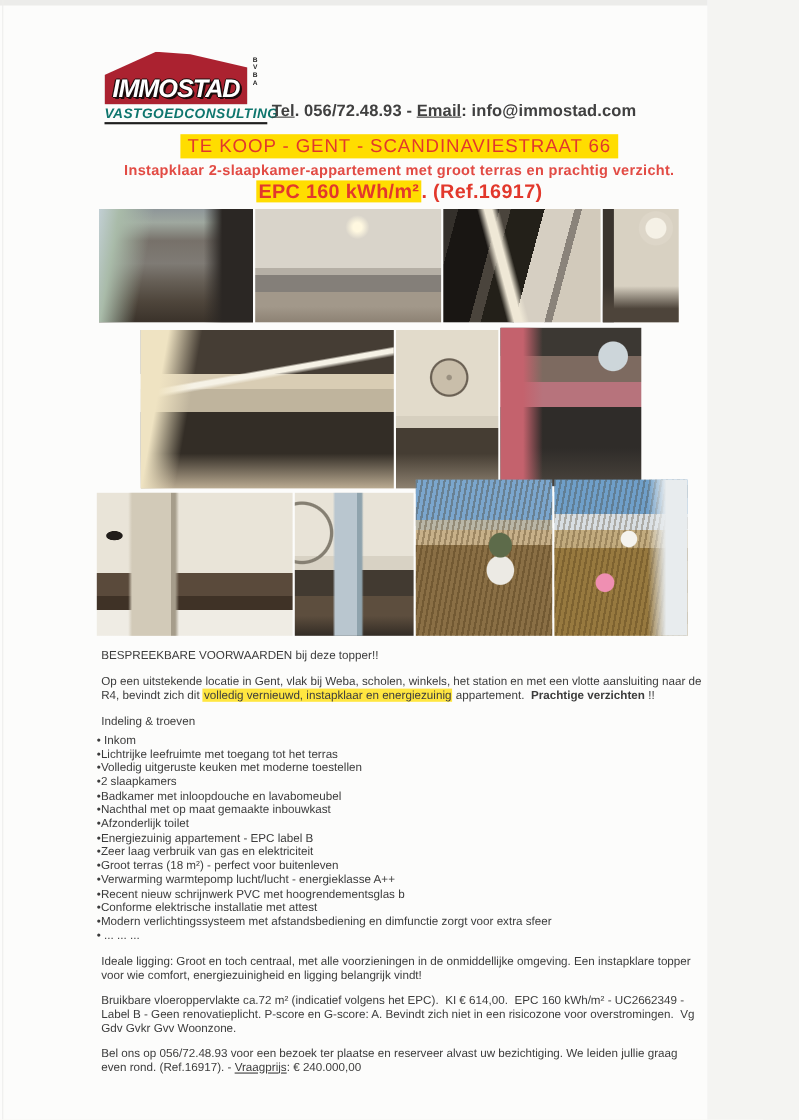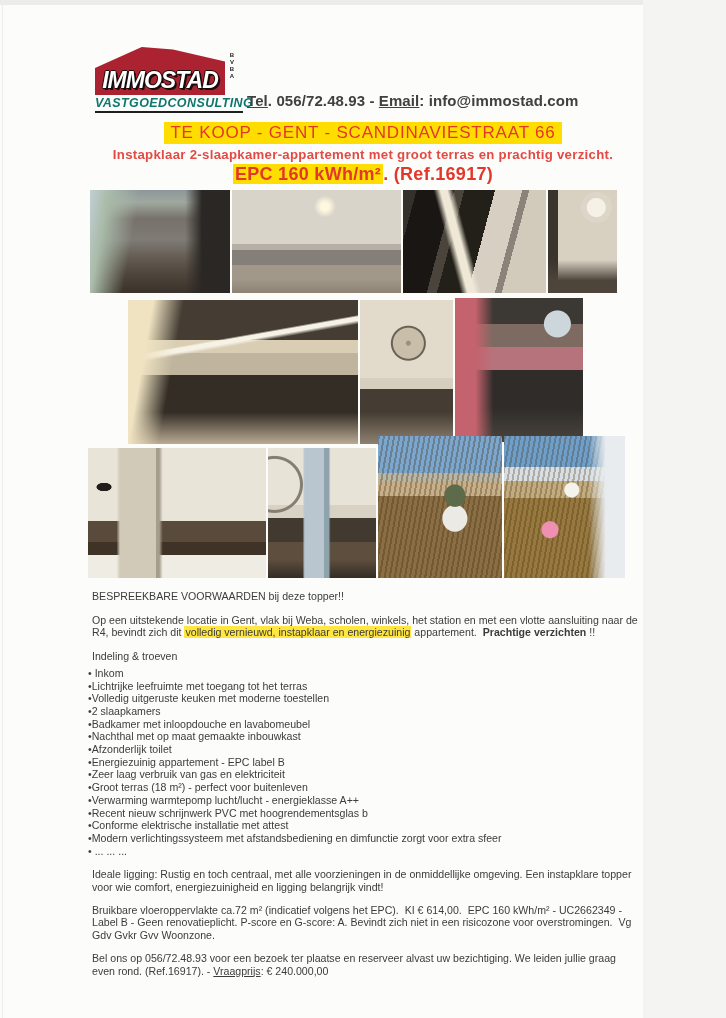--- a/index.html
+++ b/index.html
@@ -151,19 +151,19 @@
       <li>•Energiezuinig appartement - EPC label B</li>
       <li>•Zeer laag verbruik van gas en elektriciteit</li>
       <li>•Groot terras (18 m²) - perfect voor buitenleven</li>
       <li>•Verwarming warmtepomp lucht/lucht - energieklasse A++</li>
       <li>•Recent nieuw schrijnwerk PVC met hoogrendementsglas b</li>
       <li>•Conforme elektrische installatie met attest</li>
       <li>•Modern verlichtingssysteem met afstandsbediening en dimfunctie zorgt voor extra sfeer</li>
       <li>• ... ... ...</li>
     </ul>
 
-    <p class="mt">Ideale ligging: Rustig en toch centraal, met alle voorzieningen in de onmiddellijke omgeving. Een instapklare topper voor wie comfort, energiezuinigheid en ligging belangrijk vindt!</p>
+    <p class="mt">Ideale ligging: Groot en toch centraal, met alle voorzieningen in de onmiddellijke omgeving. Een instapklare topper voor wie comfort, energiezuinigheid en ligging belangrijk vindt!</p>
 
     <p class="mts">Bruikbare vloeroppervlakte ca.72 m² (indicatief volgens het EPC).  KI € 614,00.  EPC 160 kWh/m² - UC2662349 - Label B - Geen renovatieplicht. P-score en G-score: A. Bevindt zich niet in een risicozone voor overstromingen.  Vg Gdv Gvkr Gvv Woonzone.</p>
 
     <p class="mts"><span>Bel ons op 056/72.48.93 voor een bezoek ter plaatse en reserveer alvast uw bezichtiging. We leiden jullie graag even rond. (Ref.16917). - </span><span class="u">Vraagprijs</span><span>: € 240.000,00</span></p>
   </div>
 </div>
 
 </body></html>

